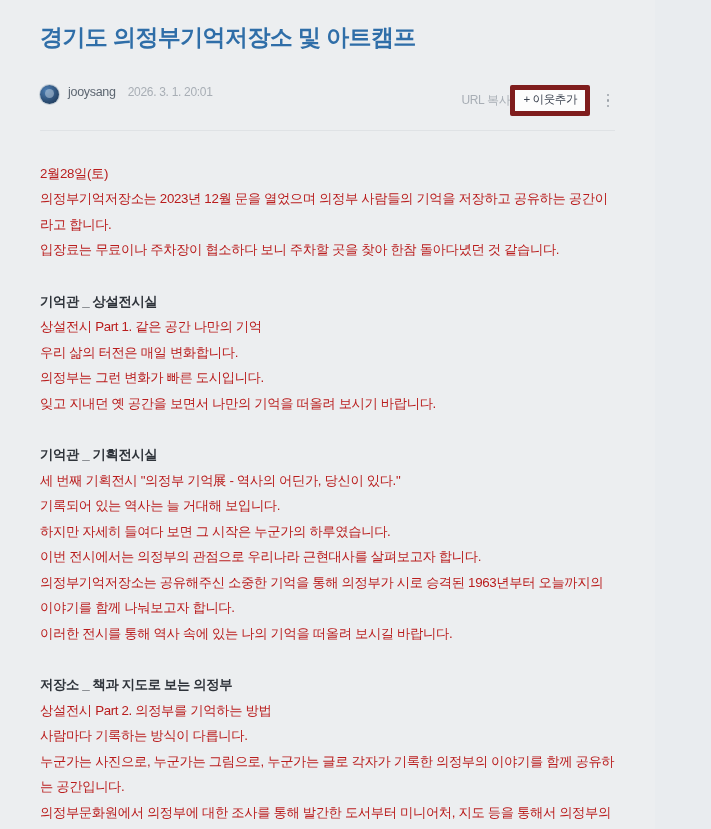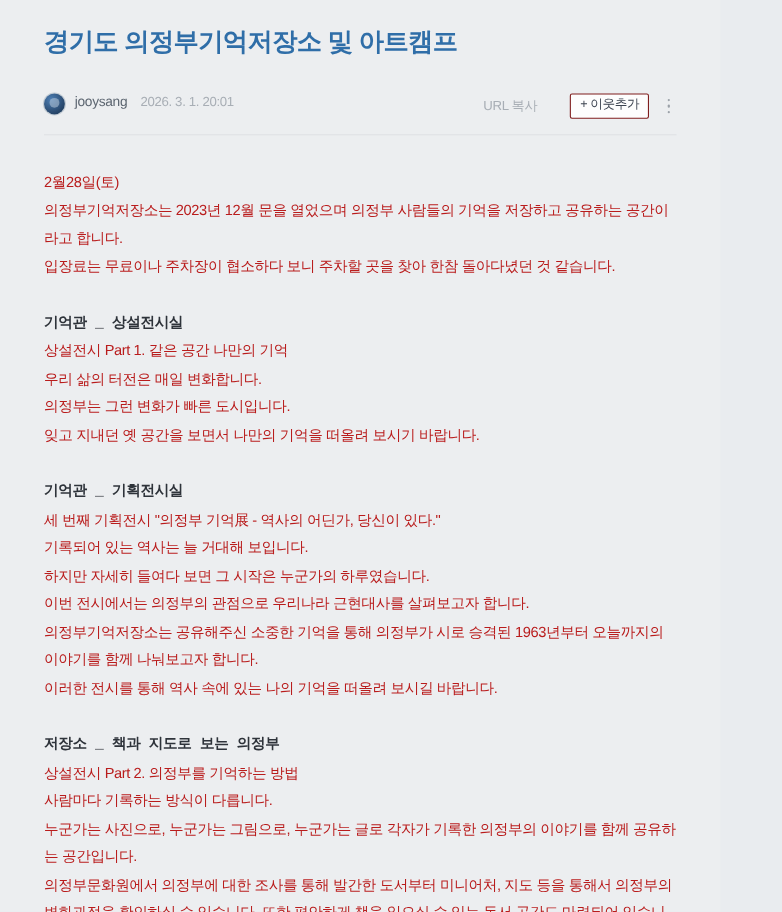--- a/index.html
+++ b/index.html
@@ -65,33 +65,31 @@
   }
   .meta-right {
     margin-left: auto;
     display: flex;
     align-items: center;
   }
   .url-copy {
     font-size: 12px;
     color: #a8aeb5;
     letter-spacing: -0.3px;
-    margin-right: 12px;
   }
   .follow-btn {
     font-size: 11.5px;
     color: #3c4350;
-    border: 1px solid #7f1d1d;
+    border: 5px solid #7f1d1d;
     background: #fdfdfd;
     border-radius: 2px;
     padding: 4px 8px 5px 8px;
     letter-spacing: -0.4px;
     line-height: 1;
     cursor: pointer;
-    margin-left: 18px;
   }
   .more-btn {
     margin-left: 11px;
     width: 14px;
     height: 18px;
     display: flex;
     flex-direction: column;
     align-items: center;
     justify-content: center;
     gap: 3px;
@@ -119,21 +117,20 @@
   .line {
     font-size: 13.3px;
     color: #b91c1c;
     line-height: 1.92;
     letter-spacing: -0.35px;
     white-space: pre-wrap;
   }
   .line.head {
     font-weight: bold;
     color: #2e333a;
-    font-family: Liberation Mono, monospace;
   }
 </style>
 </head>
 <body>
 
 <div id="page">
 
   <div class="post-title-wrap">
     <h1 class="post-title">경기도 의정부기억저장소 및 아트캠프</h1>
   </div>

